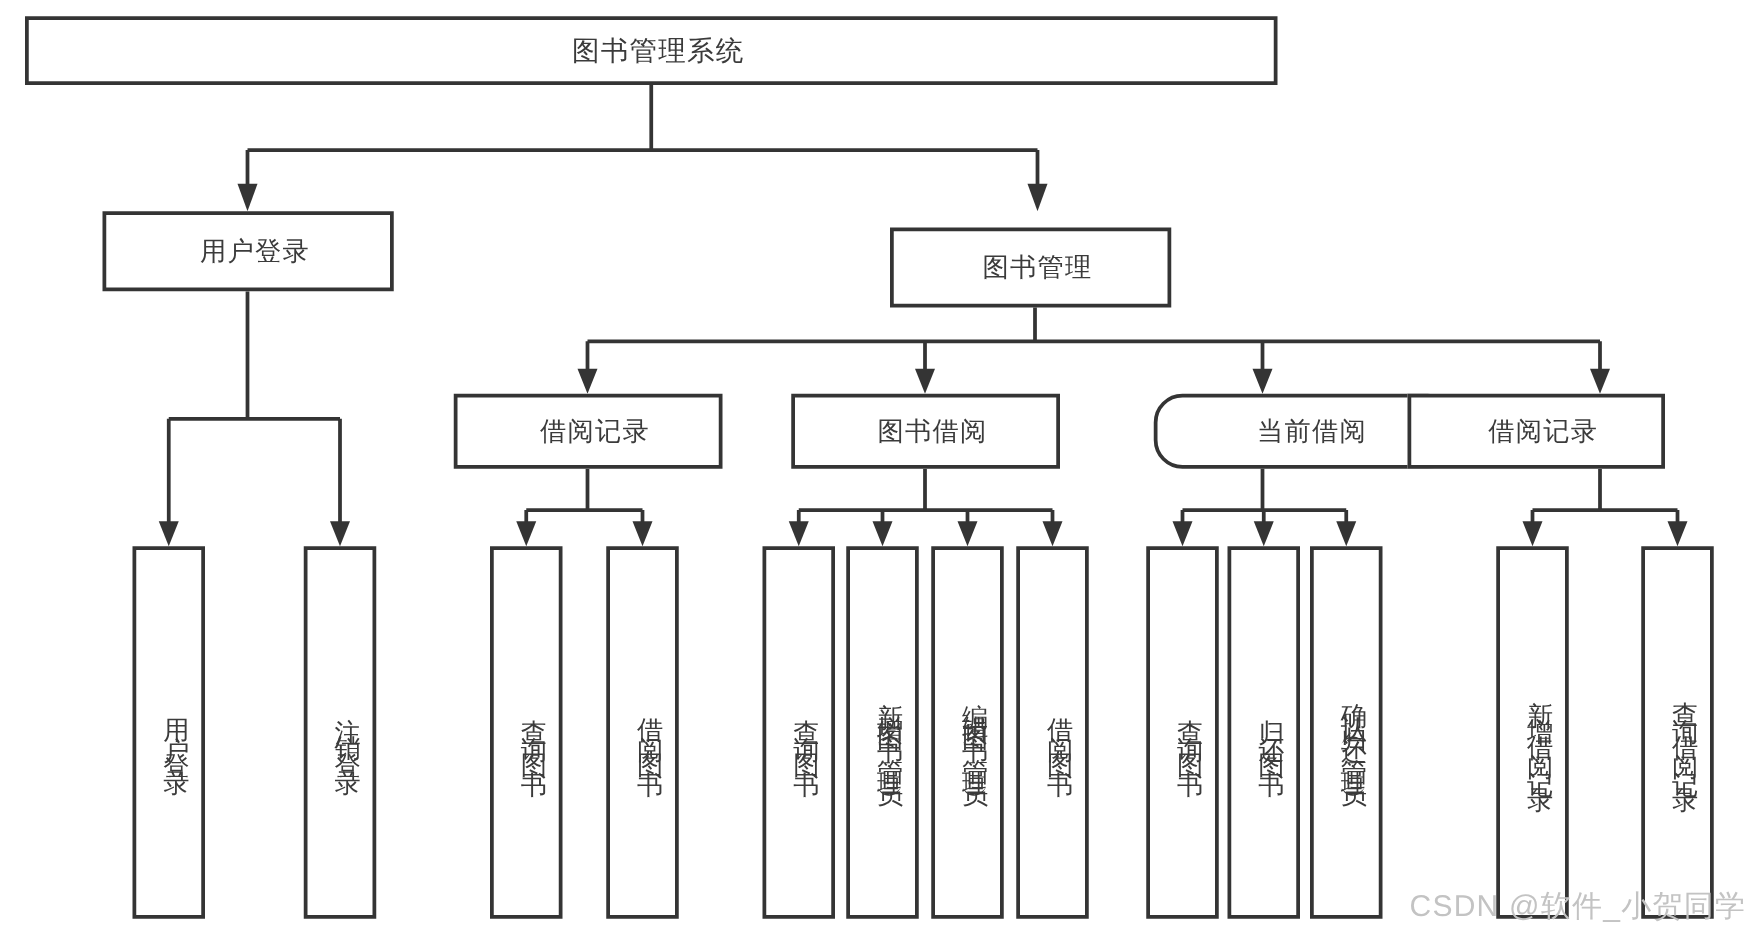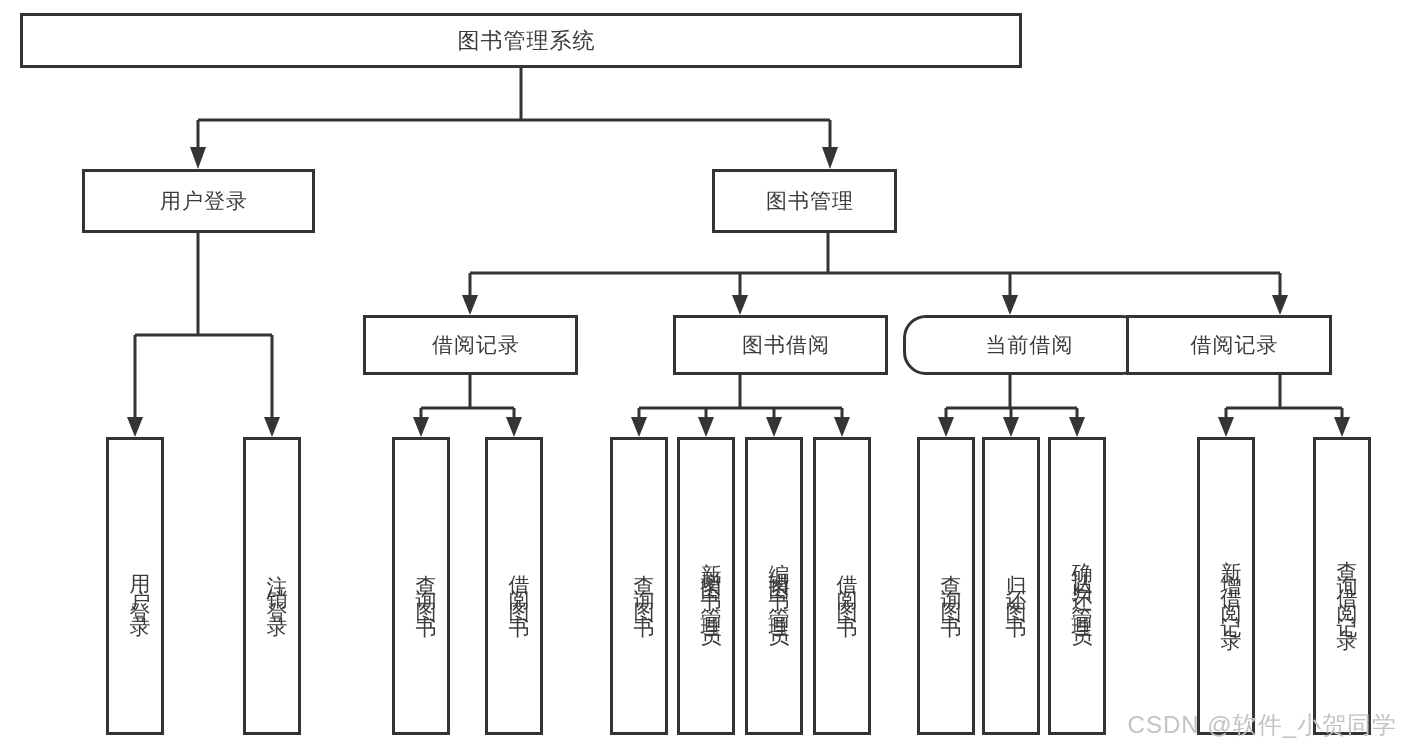--- a/index.html
+++ b/index.html
@@ -20,25 +20,25 @@
     color:#3b3b3b;
     font-size:21px;
     letter-spacing:1px;
     z-index:2;
     padding-left:11px;
   }
   
   #n-root{left:20px;top:13px;width:1002px;height:55px;font-size:22px;}
   
   #n-user-login{left:82px;top:169px;width:233px;height:64px;}
-  #n-book-mgmt{left:712px;top:169px;width:185px;height:64px;}
+  #n-book-mgmt{left:712px;top:182px;width:225px;height:64px;}
   
   #n-new-book{left:363px;top:315px;width:215px;height:60px;}
-  #n-borrow{left:633px;top:315px;width:215px;height:60px;margin-left:40px;}
-  #n-current{left:903px;top:315px;width:242px;height:60px;border-radius:23px;}
+  #n-borrow{left:633px;top:315px;width:215px;height:60px;}
+  #n-current{left:923px;top:315px;width:242px;height:60px;border-radius:23px;}
   #n-records{left:1126px;top:315px;width:206px;height:60px;}
   
   .leaf{top:437px;width:58px;height:298px;}
   .leaf .vtext{
     writing-mode:vertical-rl;
     text-orientation:mixed;
     font-size:21px;
     letter-spacing:14px;
     line-height:1;
     color:#3b3b3b;

